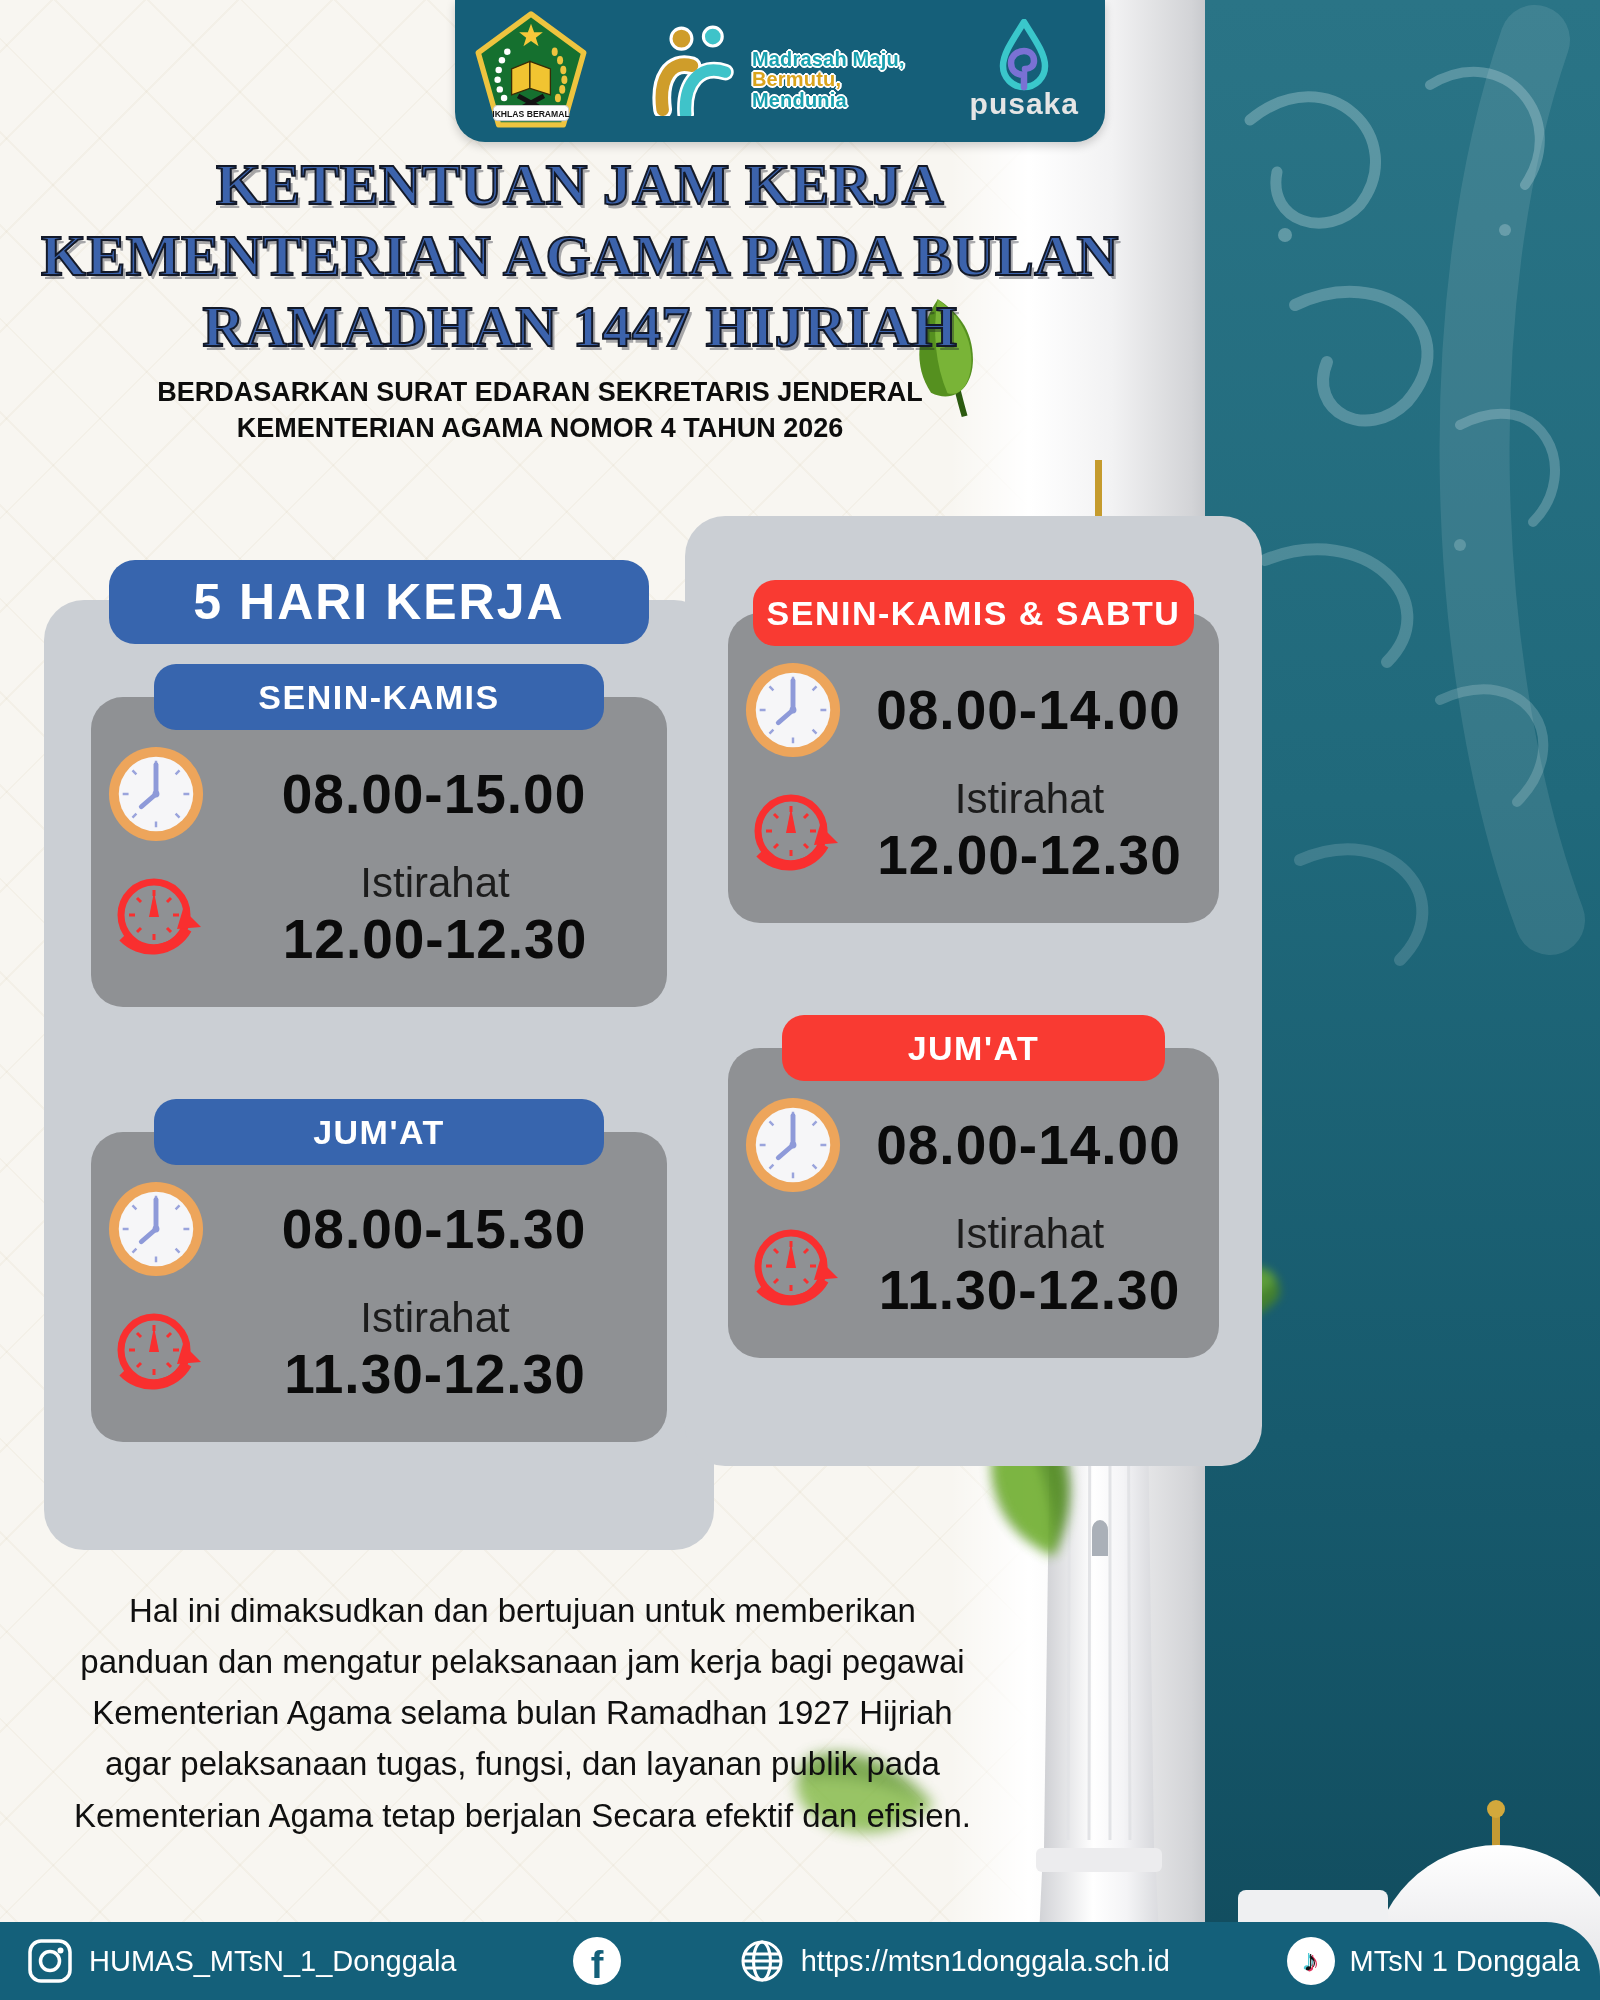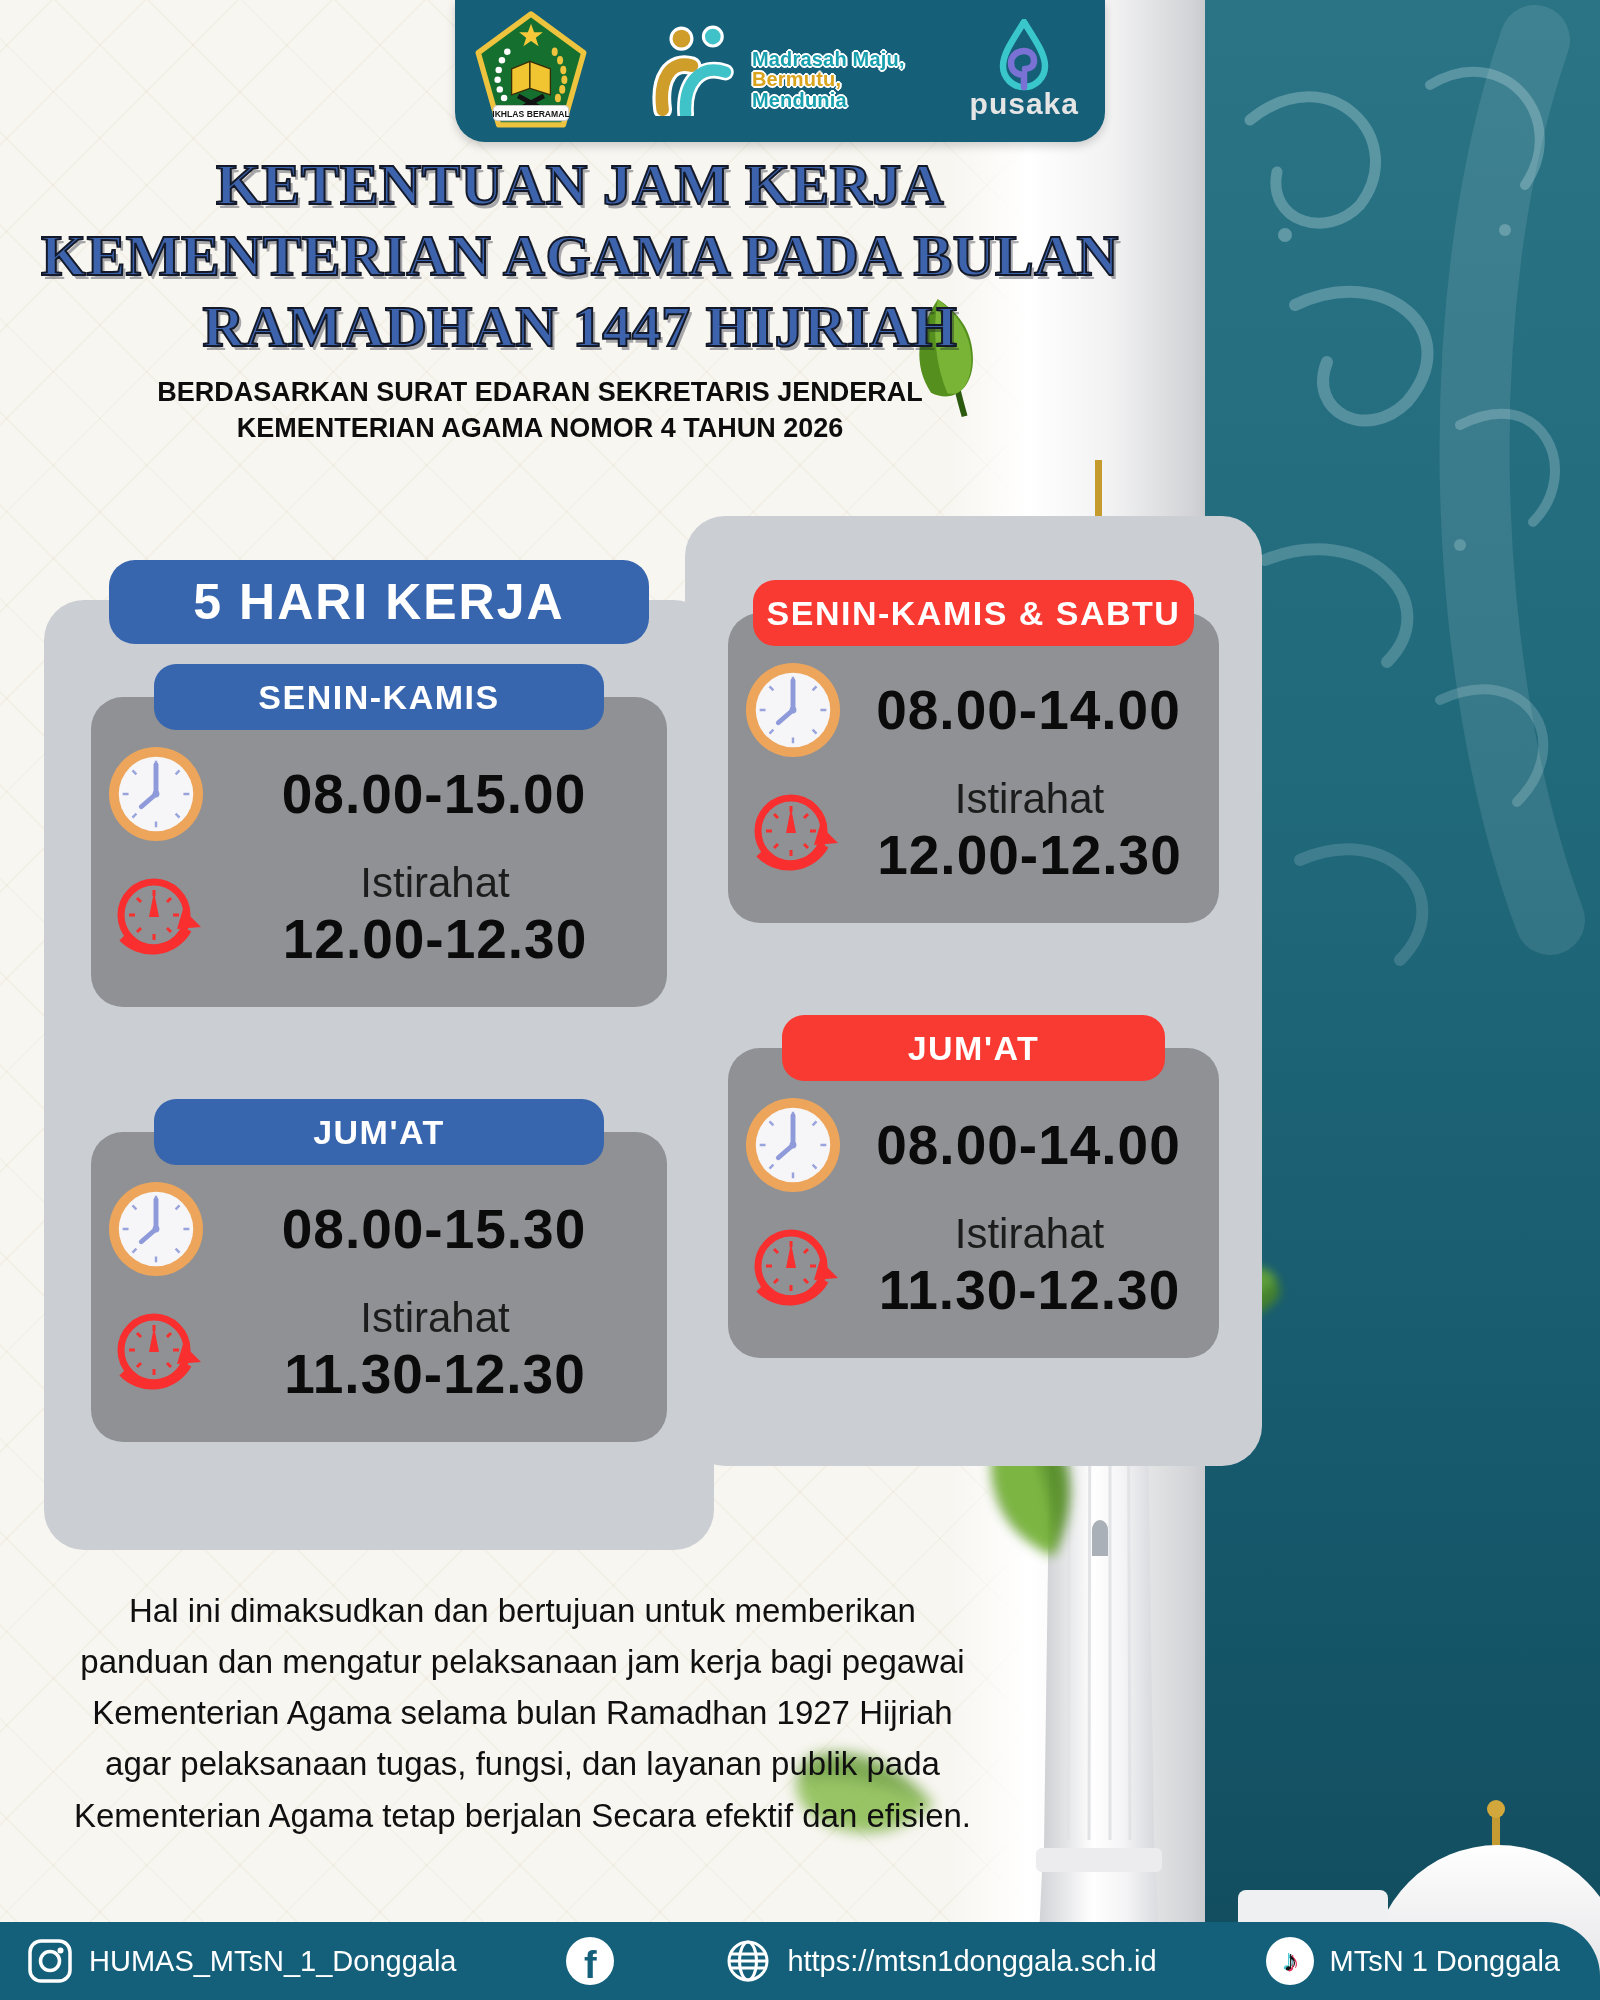--- a/index.html
+++ b/index.html
@@ -66,21 +66,21 @@
   .break-text { flex:1; text-align:center; }
   .break-label { font-size:42px; color:#1c1c1c; }
   .break-hours { font-size:55px; font-weight:bold; color:#0b0b0b; letter-spacing:1px; }
   
   .description { position:absolute; left:70px; top:1585px; width:905px; z-index:3;
     text-align:center; font-size:33px; line-height:1.55; color:#101010; }
   
   .footer { position:absolute; left:0; bottom:0; width:1600px; height:78px; z-index:6;
     background:#14607a; border-top-right-radius:54px;
     display:flex; align-items:center; justify-content:space-between;
-    padding:0 40px 0 26px; color:#fff; }
+    padding:0 20px 0 26px; color:#fff; }
   .footer-item { display:flex; align-items:center; gap:15px; font-size:29px; }
   .fb-circle,.tt-circle { width:48px; height:48px; border-radius:50%; background:#fff;
     display:flex; align-items:center; justify-content:center; }
   .fb-f { color:#14607a; font-size:38px; font-weight:bold; margin-top:8px; }
   .tt-note { color:#111; font-size:30px; font-weight:bold;
     text-shadow:-2px -1px 0 #49c6d2, 2px 1px 0 #e0315b; }
 </style>
 </head>
 <body>
 

